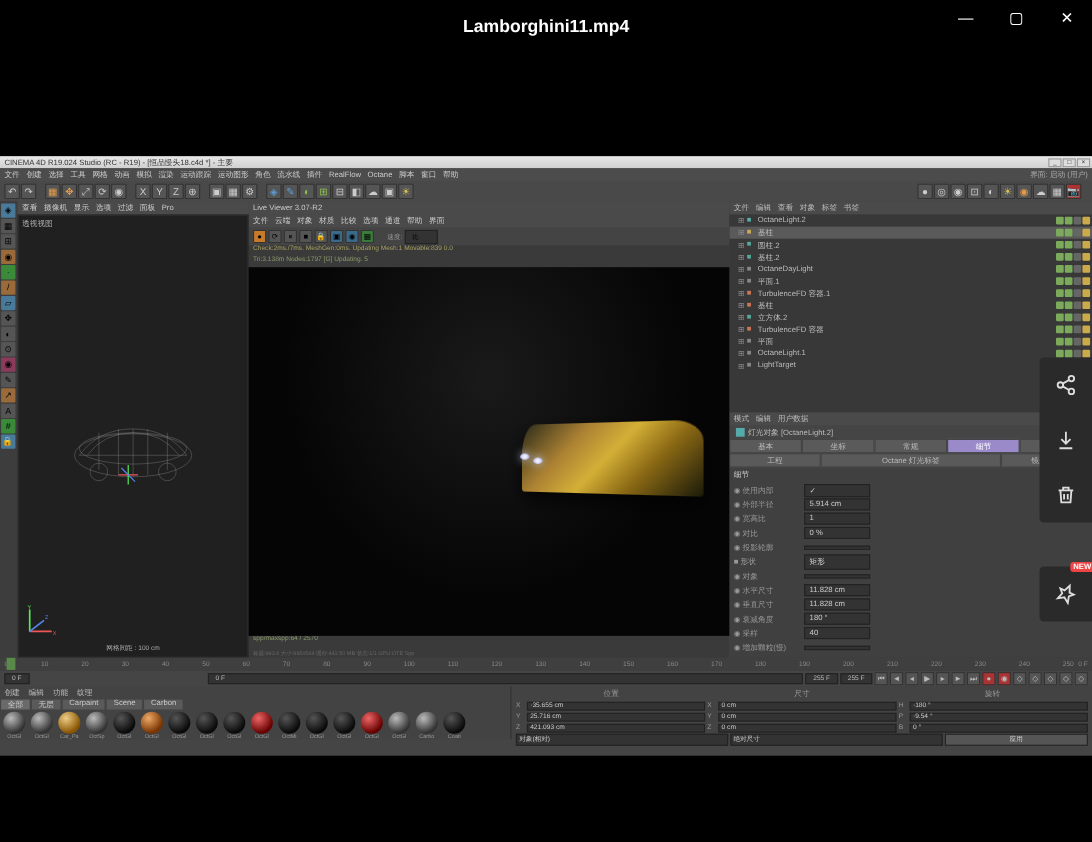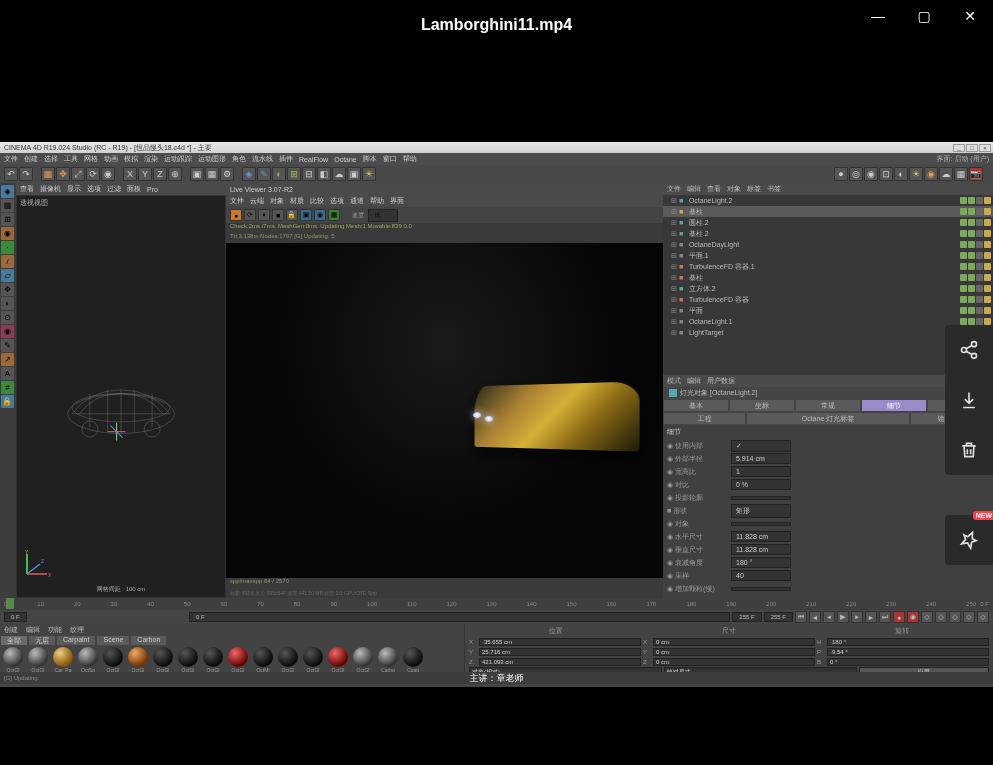--- a/index.html
+++ b/index.html
@@ -704,24 +704,20 @@
           <span class="vf">0 °</span>
       </div>
       <div class="cr-row">
         <span class="vf" style="flex:1.5">对象(相对)</span>
         <span class="vf" style="flex:1.5">绝对尺寸</span>
         <span class="vf" style="flex:1;text-align:center;background:#555">应用</span>
       </div>
     </div>
   </div>
 
-  <div class="statusbar">
-    <span>[G] Updating.</span>
-    <span class="lecturer">主讲：章老师</span>
-  </div>
 </div>
 
 <div class="side-tools">
   <div class="st-item">
     <svg width="20" height="20" viewBox="0 0 24 24" fill="none" stroke="currentColor" stroke-width="2">
         <circle cx="18" cy="5" r="3"></circle>
         <circle cx="6" cy="12" r="3"></circle>
         <circle cx="18" cy="19" r="3"></circle>
         <line x1="8.5" y1="10.5" x2="15.5" y2="6.5"></line>
         <line x1="8.5" y1="13.5" x2="15.5" y2="17.5"></line>

